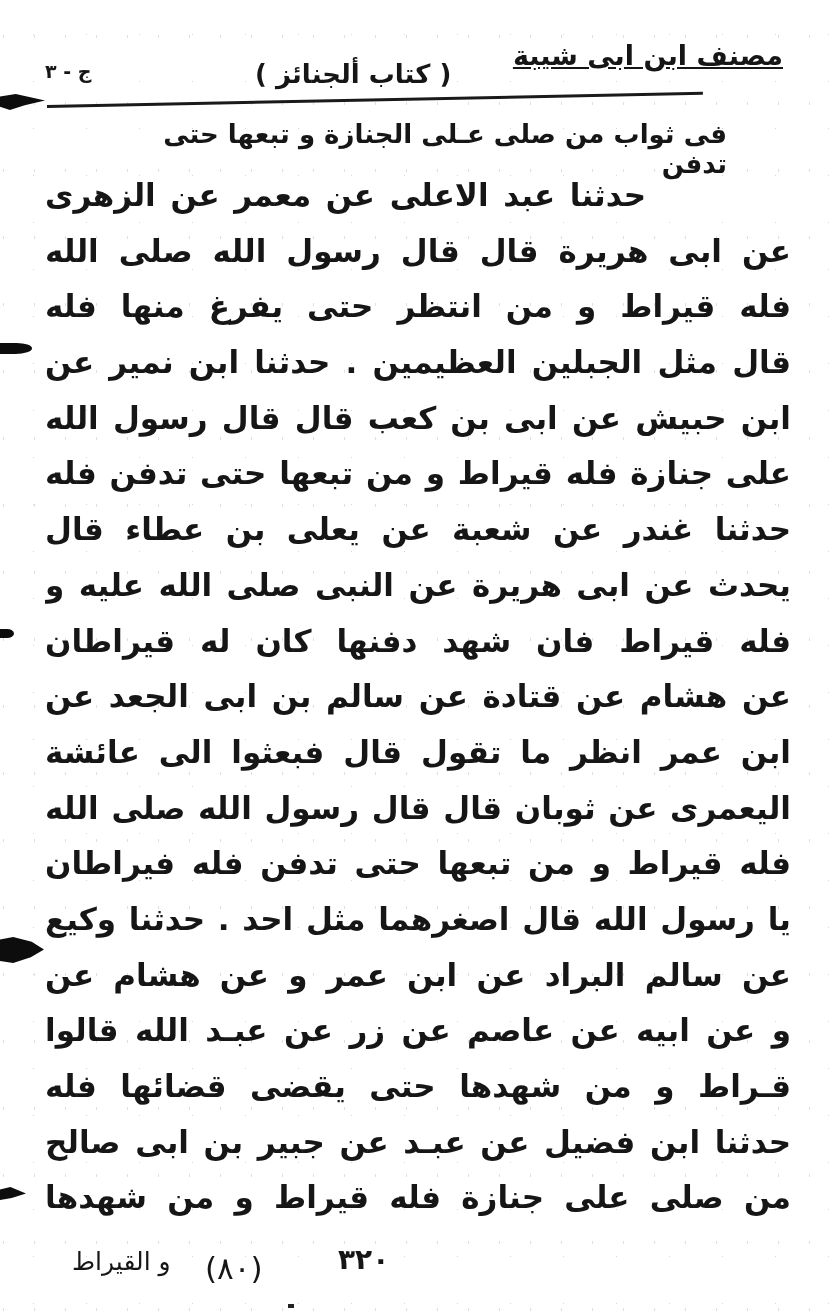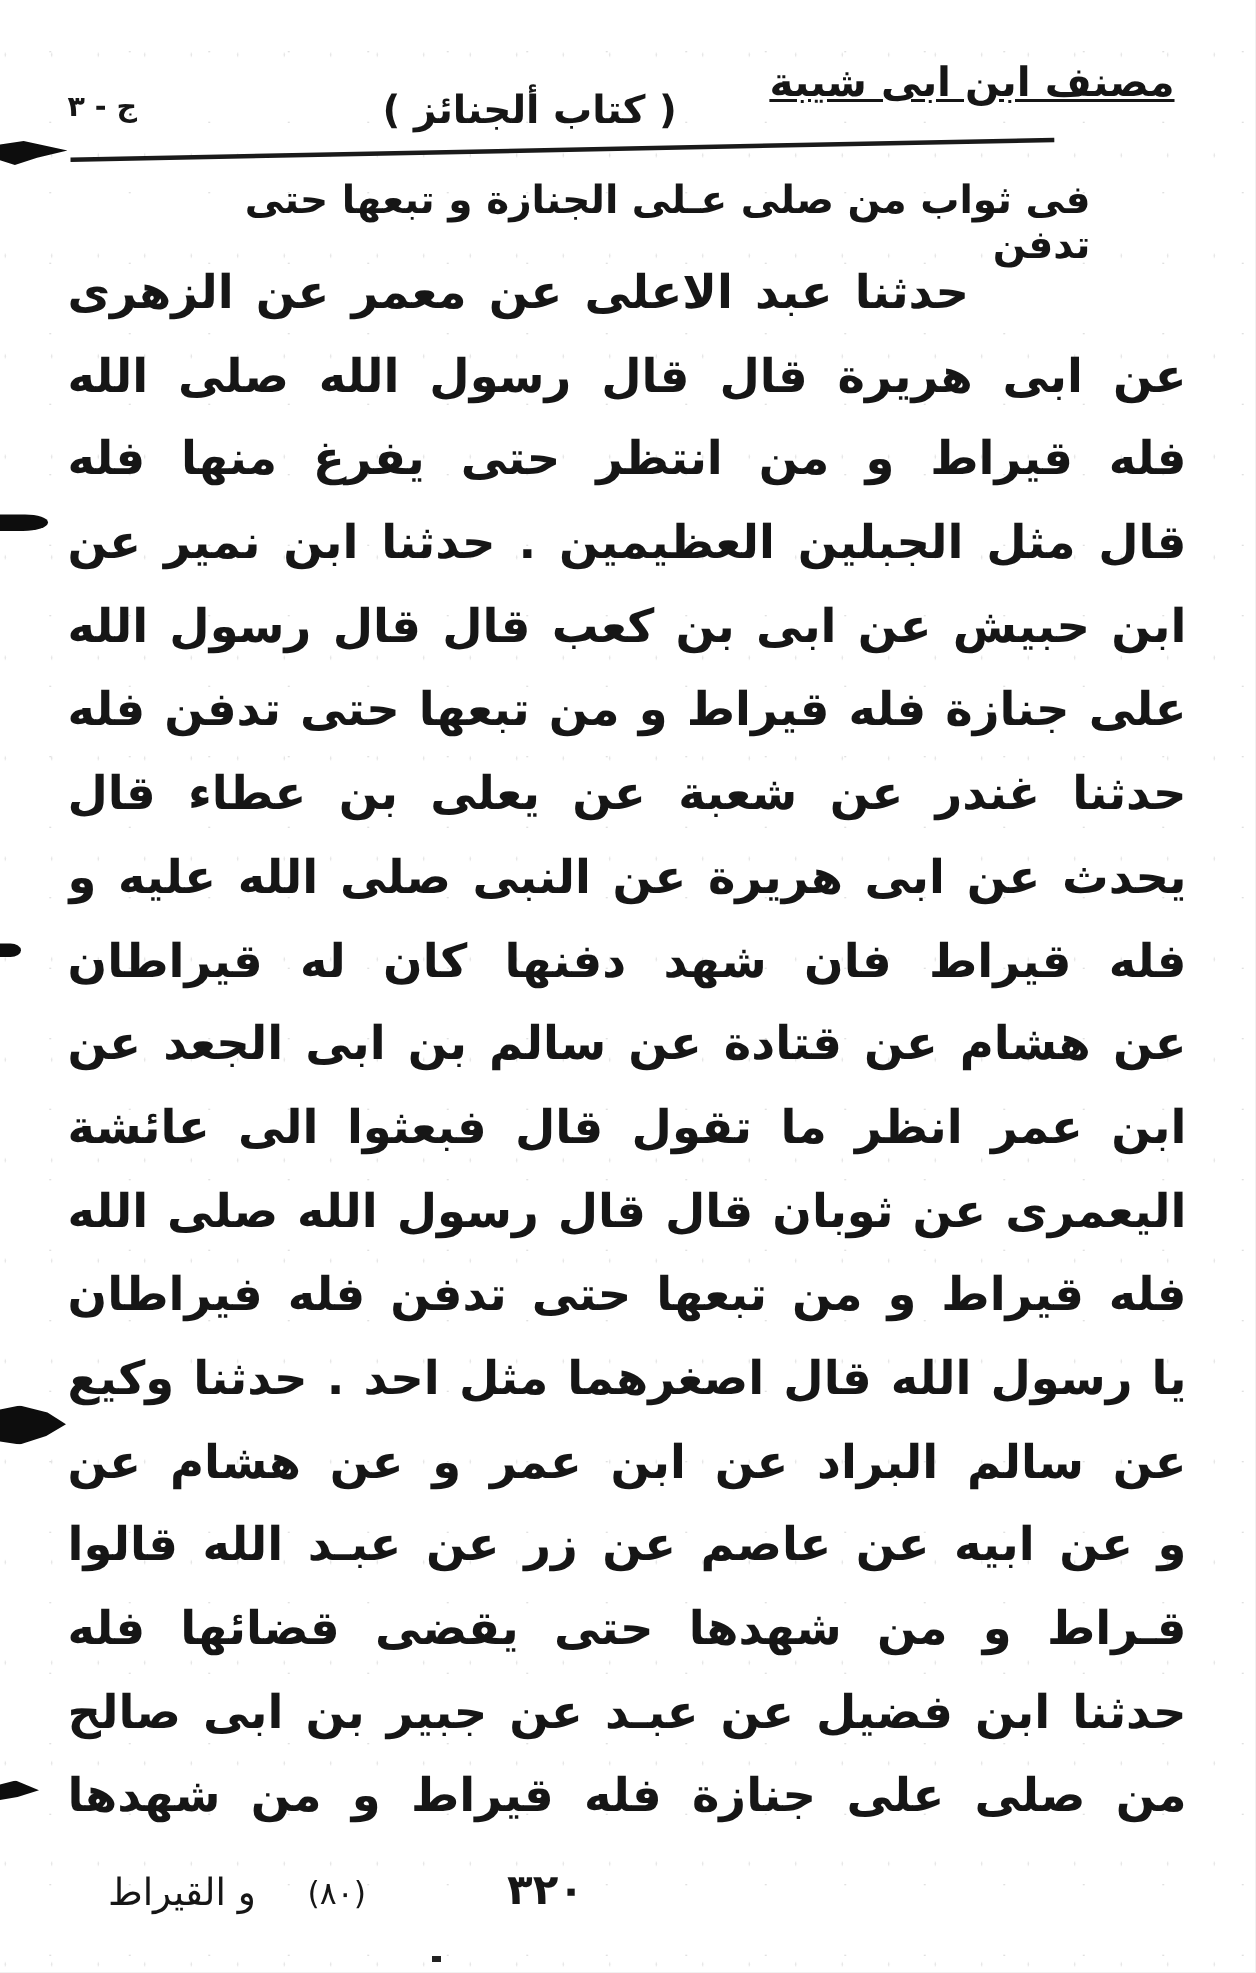--- a/index.html
+++ b/index.html
@@ -51,21 +51,21 @@
     text-align:justify;
     text-align-last:justify;
     text-justify:inter-word;
     overflow:hidden;
     font-weight:bold;
   }
   .line.indent{padding-right:145px;}
 
   
   .footer-catchword{position:absolute;top:1247px;left:72px;font-size:25px;}
-  .footer-number{position:absolute;top:1250px;left:205px;font-size:21px;}
+  .footer-number{position:absolute;top:1250px;left:205px;font-size:31px;}
   .footer-page{position:absolute;top:1243px;left:338px;font-size:28px;font-weight:bold;text-align:right;}
 
   
   .smudge{position:absolute;left:0;background:#0d0d0d;}
   .smudge.s1{top:94px;width:45px;height:16px;clip-path:polygon(0 15%,35% 0,100% 40%,55% 70%,22% 100%,0 80%);}
   .smudge.s2{top:343px;width:32px;height:11px;border-radius:0 55% 60% 0;}
   .smudge.s3{top:629px;width:14px;height:9px;border-radius:0 60% 60% 0;}
   .smudge.s4{top:937px;width:44px;height:26px;clip-path:polygon(0 10%,30% 0,72% 18%,100% 48%,70% 78%,30% 100%,0 92%);}
   .smudge.s5{top:1187px;width:26px;height:13px;clip-path:polygon(0 20%,40% 0,100% 50%,45% 85%,0 100%);}
   .speck{position:absolute;left:288px;top:1304px;width:6px;height:4px;background:#222;}

